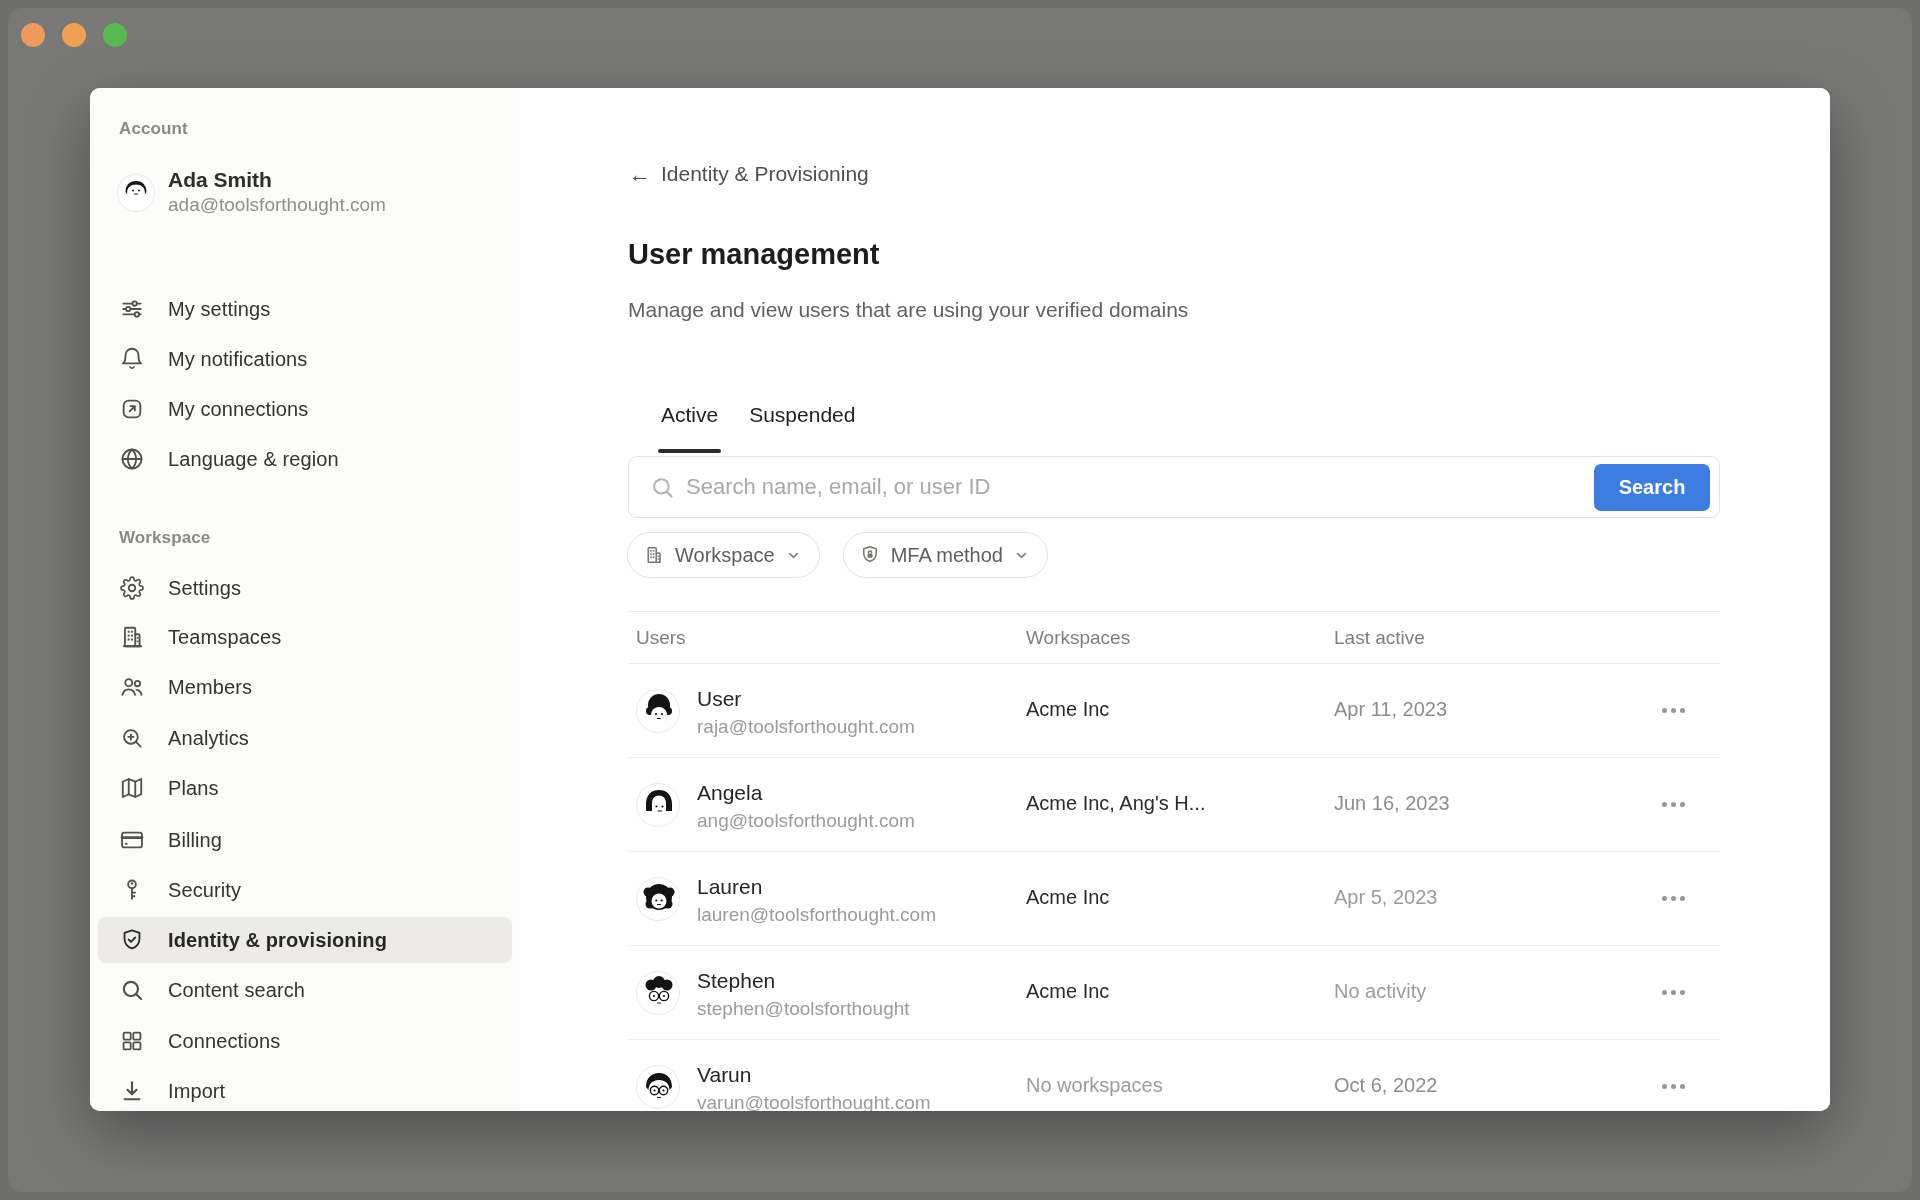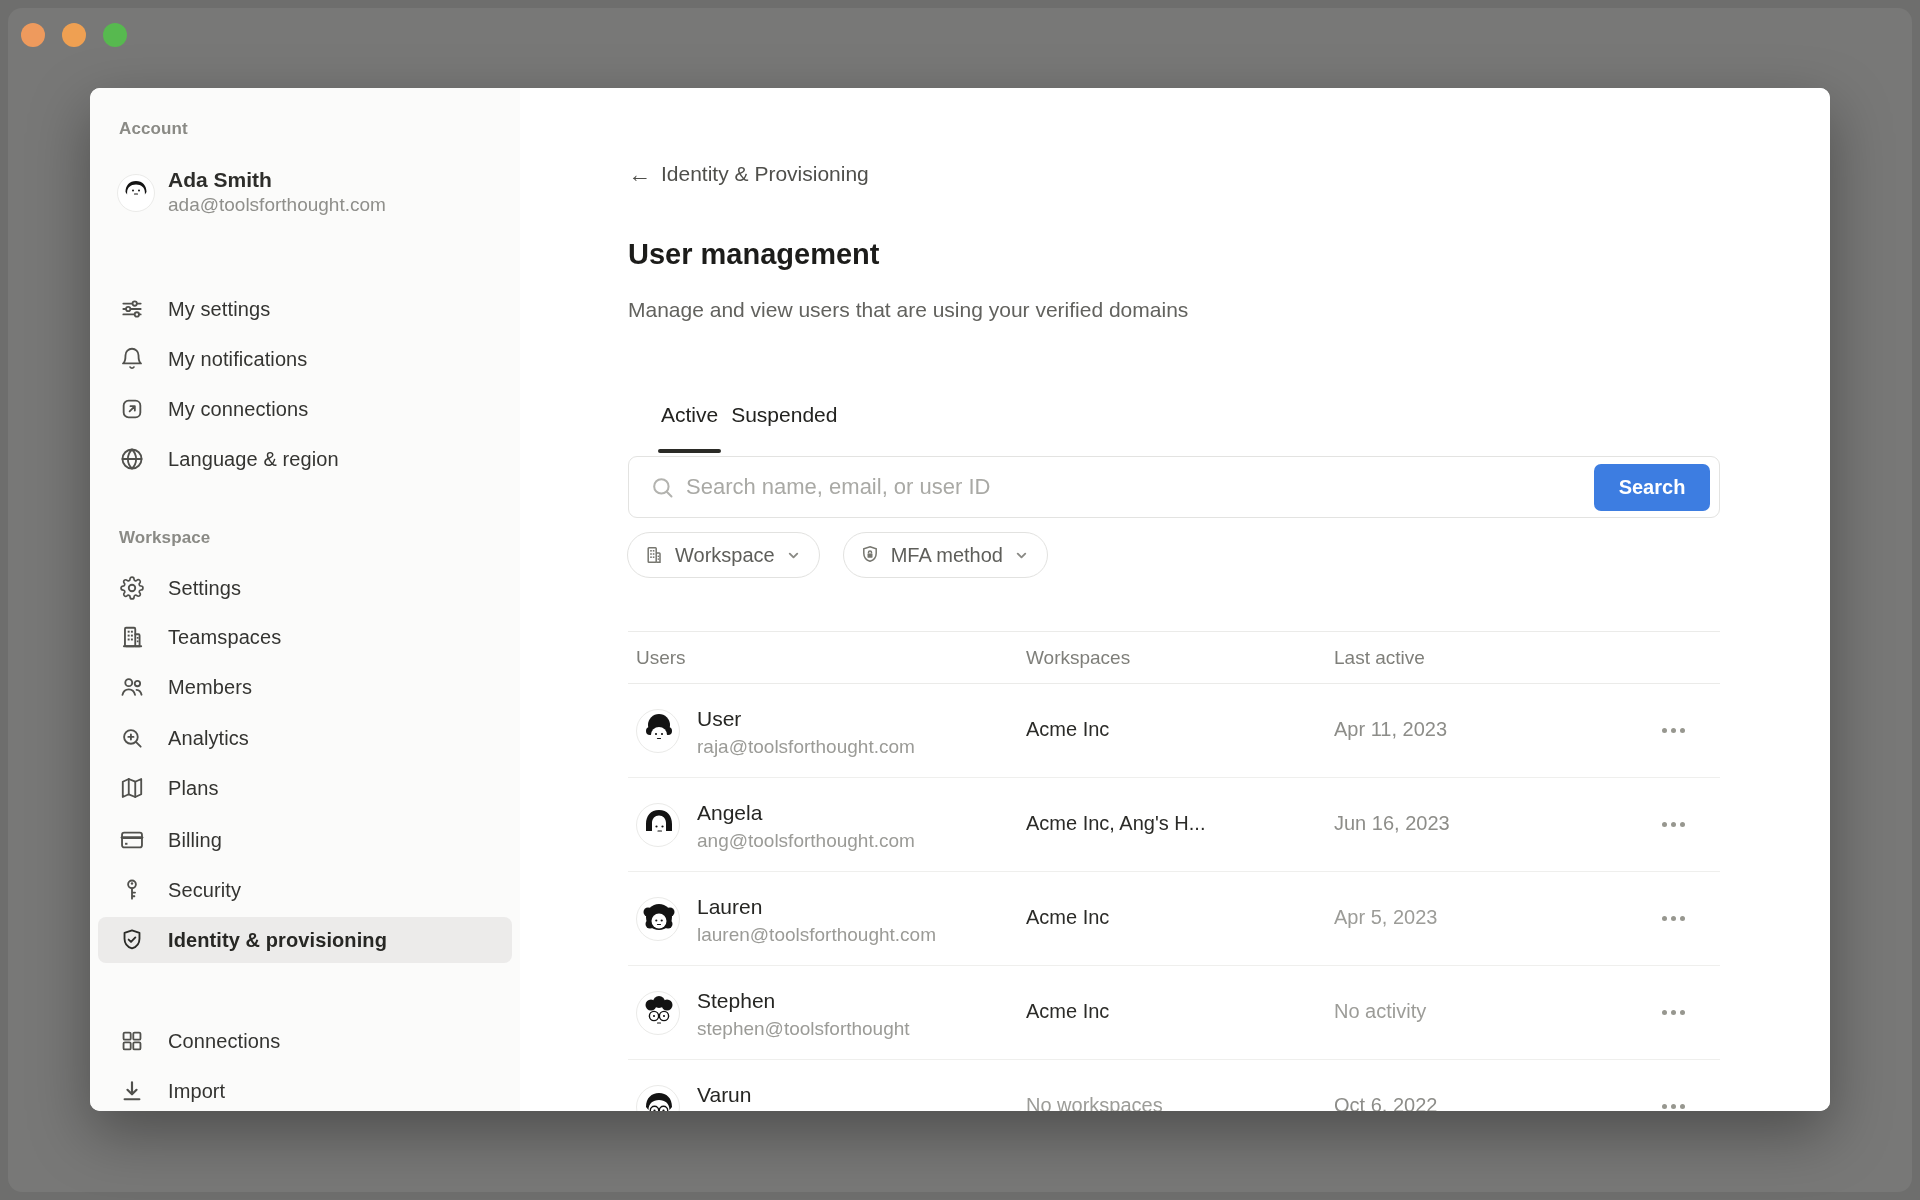--- a/index.html
+++ b/index.html
@@ -50,21 +50,21 @@
   svg.icon .fill { fill:#51514d; stroke:none; }
 
   
   .main { position:absolute; left:430px; top:0; right:0; bottom:0; background:#fff; }
   .back { position:absolute; left:108px; top:74px; display:flex; align-items:center; gap:10px;
           font-size:21px; color:#4f4f4b; cursor:pointer; }
   .back .arrow { font-size:23px; line-height:1; color:#4f4f4b; }
   .page-title { position:absolute; left:108px; top:150px; font-size:29px; font-weight:700; color:#1c1c1a; }
   .page-sub { position:absolute; left:108px; top:210px; font-size:21px; color:#62625e; }
 
-  .tabs { position:absolute; left:141px; top:315px; display:flex; gap:13px; }
+  .tabs { position:absolute; left:141px; top:315px; display:flex; gap:31px; }
   .tab { font-size:21px; color:#232320; cursor:pointer; padding-bottom:26px; position:relative; font-weight:500;}
   .tab.active::after { content:""; position:absolute; left:-3px; right:-3px; bottom:0; height:4px; background:#2b2b27; border-radius:2px; }
 
   .searchbar {
     position:absolute; left:108px; top:368px; width:1092px; height:62px;
     border:1px solid #e3e3e1; border-radius:9px; background:#fff;
   }
   .searchbar .mag { position:absolute; left:20px; top:17px; }
   .searchbar input {
     position:absolute; left:57px; top:1px; height:58px; width:880px; border:none; outline:none;
@@ -79,21 +79,21 @@
   .chips { position:absolute; left:107px; top:444px; display:flex; gap:23px; }
   .chip {
     height:46px; border:1px solid #e2e2e0; border-radius:23px; background:#fff;
     display:flex; align-items:center; padding:0 18px 0 16px; gap:11px; cursor:pointer;
   }
   .chip .c-lbl { font-size:20px; color:#5e5e5a; }
   .chip svg.cic { stroke:#76766f; fill:none; stroke-width:1.5; }
   .chip svg.cic .fill { fill:#76766f; stroke:none; }
   .chev { stroke:#8a8a85; fill:none; stroke-width:2; stroke-linecap:round; stroke-linejoin:round; }
 
-  .table { position:absolute; left:108px; top:523px; width:1092px;margin-top:20px; }
+  .table { position:absolute; left:108px; top:523px; width:1092px; }
   .t-head {
     height:53px; border-top:1px solid #ebebe9; border-bottom:1px solid #ebebe9;
     position:relative; font-size:19px; color:#7f7f7a;
   }
   .th { position:absolute; top:15px; }
   .th-users { left:8px; } .th-ws { left:398px; } .th-last { left:706px; }
   .t-row { height:94px; border-bottom:1px solid #efefed; position:relative; }
   .t-row .avatar {
     position:absolute; left:8px; top:25px; width:44px; height:44px; border-radius:50%;
     background:#fff; border:1px solid #eaeae8; overflow:hidden;
@@ -255,20 +255,29 @@
       <span class="lbl">Security</span>
     </div>
     <div class="sb-item active" style="top:829px">
       <span class="ic">
         <svg class="icon" viewBox="0 0 24 24" width="26" height="26" style="stroke:#2b2b28">
           <path d="M12 3.2l6.9 2.3v5.3c0 4.4-2.9 7.7-6.9 9-4-1.3-6.9-4.6-6.9-9V5.5z"></path>
           <path d="M8.9 11.6l2.2 2.2 4-4.2"></path>
         </svg>
       </span>
       <span class="lbl">Identity &amp; provisioning</span>
+    </div>
+    <div class="sb-item" style="top:879px">
+      <span class="ic">
+        <svg class="icon" viewBox="0 0 24 24" width="26" height="26" style="stroke-width:2">
+          <circle cx="11" cy="11" r="6.5"></circle>
+          <path d="M16 16l4.4 4.4"></path>
+        </svg>
+      </span>
+      <span class="lbl">Content search</span>
     </div>
     <div class="sb-item" style="top:930px">
       <span class="ic">
         <svg class="icon" viewBox="0 0 24 24" width="26" height="26">
           <rect x="4.2" y="4.2" width="6.6" height="6.6" rx="1.2"></rect>
           <rect x="13.2" y="4.2" width="6.6" height="6.6" rx="1.2"></rect>
           <rect x="4.2" y="13.2" width="6.6" height="6.6" rx="1.2"></rect>
           <rect x="13.2" y="13.2" width="6.6" height="6.6" rx="1.2"></rect>
         </svg>
       </span>

